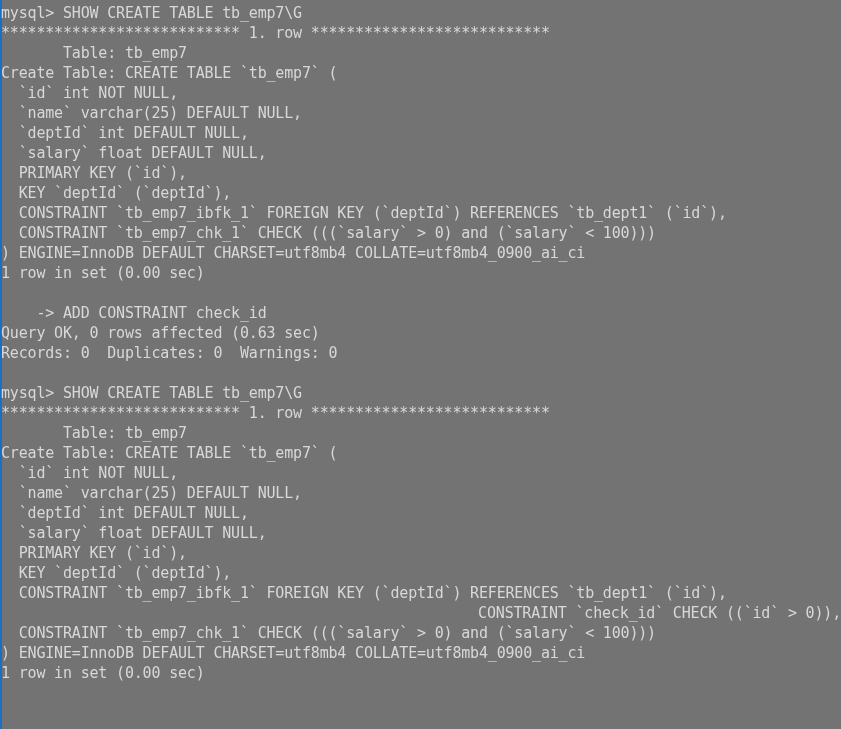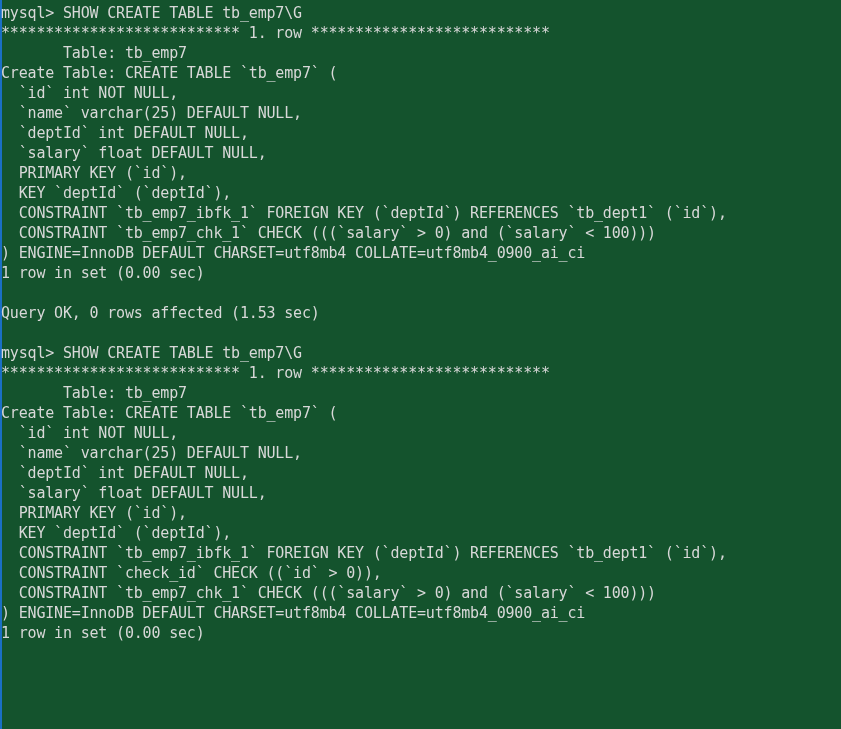--- a/index.html
+++ b/index.html
@@ -42,49 +42,51 @@
     padding-left: 1px;
     -webkit-font-smoothing: antialiased;
   }
   .line.blank {
     color: transparent;
   }
 </style>
 </head>
 <body>
 
-<div id="terminal" style="background: #14532d;">
+<div id="terminal" style="background: #737373;">
   <div id="left-stripe" style="background: rgb(26, 111, 196);"></div>
   <div id="screen">
       <div class="line" style="color: rgb(216, 216, 216);">mysql&gt; SHOW CREATE TABLE tb_emp7\G</div>
       <div class="line" style="color: rgb(216, 216, 216);">*************************** 1. row ***************************</div>
       <div class="line" style="color: rgb(216, 216, 216);">       Table: tb_emp7</div>
       <div class="line" style="color: rgb(216, 216, 216);">Create Table: CREATE TABLE `tb_emp7` (</div>
       <div class="line" style="color: rgb(216, 216, 216);">  `id` int NOT NULL,</div>
       <div class="line" style="color: rgb(216, 216, 216);">  `name` varchar(25) DEFAULT NULL,</div>
       <div class="line" style="color: rgb(216, 216, 216);">  `deptId` int DEFAULT NULL,</div>
       <div class="line" style="color: rgb(216, 216, 216);">  `salary` float DEFAULT NULL,</div>
       <div class="line" style="color: rgb(216, 216, 216);">  PRIMARY KEY (`id`),</div>
       <div class="line" style="color: rgb(216, 216, 216);">  KEY `deptId` (`deptId`),</div>
       <div class="line" style="color: rgb(216, 216, 216);">  CONSTRAINT `tb_emp7_ibfk_1` FOREIGN KEY (`deptId`) REFERENCES `tb_dept1` (`id`),</div>
       <div class="line" style="color: rgb(216, 216, 216);">  CONSTRAINT `tb_emp7_chk_1` CHECK (((`salary` &gt; 0) and (`salary` &lt; 100)))</div>
       <div class="line" style="color: rgb(216, 216, 216);">) ENGINE=InnoDB DEFAULT CHARSET=utf8mb4 COLLATE=utf8mb4_0900_ai_ci</div>
       <div class="line" style="color: rgb(216, 216, 216);">1 row in set (0.00 sec)</div>
       <div class="line blank" style="color: rgb(216, 216, 216);"></div>
-      <div class="line" style="color: rgb(216, 216, 216);">Query OK, 0 rows affected (1.53 sec)</div>
+      <div class="line" style="color: rgb(216, 216, 216);">    -&gt; ADD CONSTRAINT check_id</div>
+      <div class="line" style="color: rgb(216, 216, 216);">Query OK, 0 rows affected (0.63 sec)</div>
+      <div class="line" style="color: rgb(216, 216, 216);">Records: 0  Duplicates: 0  Warnings: 0</div>
       <div class="line blank" style="color: rgb(216, 216, 216);"></div>
       <div class="line" style="color: rgb(216, 216, 216);">mysql&gt; SHOW CREATE TABLE tb_emp7\G</div>
       <div class="line" style="color: rgb(216, 216, 216);">*************************** 1. row ***************************</div>
       <div class="line" style="color: rgb(216, 216, 216);">       Table: tb_emp7</div>
       <div class="line" style="color: rgb(216, 216, 216);">Create Table: CREATE TABLE `tb_emp7` (</div>
       <div class="line" style="color: rgb(216, 216, 216);">  `id` int NOT NULL,</div>
       <div class="line" style="color: rgb(216, 216, 216);">  `name` varchar(25) DEFAULT NULL,</div>
       <div class="line" style="color: rgb(216, 216, 216);">  `deptId` int DEFAULT NULL,</div>
       <div class="line" style="color: rgb(216, 216, 216);">  `salary` float DEFAULT NULL,</div>
       <div class="line" style="color: rgb(216, 216, 216);">  PRIMARY KEY (`id`),</div>
       <div class="line" style="color: rgb(216, 216, 216);">  KEY `deptId` (`deptId`),</div>
       <div class="line" style="color: rgb(216, 216, 216);">  CONSTRAINT `tb_emp7_ibfk_1` FOREIGN KEY (`deptId`) REFERENCES `tb_dept1` (`id`),</div>
-      <div class="line" style="color: rgb(216, 216, 216);">  CONSTRAINT `check_id` CHECK ((`id` &gt; 0)),</div>
+      <div class="line" style="color: rgb(216, 216, 216); text-align: right;">  CONSTRAINT `check_id` CHECK ((`id` &gt; 0)),</div>
       <div class="line" style="color: rgb(216, 216, 216);">  CONSTRAINT `tb_emp7_chk_1` CHECK (((`salary` &gt; 0) and (`salary` &lt; 100)))</div>
       <div class="line" style="color: rgb(216, 216, 216);">) ENGINE=InnoDB DEFAULT CHARSET=utf8mb4 COLLATE=utf8mb4_0900_ai_ci</div>
       <div class="line" style="color: rgb(216, 216, 216);">1 row in set (0.00 sec)</div>
     </div>
 </div>
 
 </body></html>

